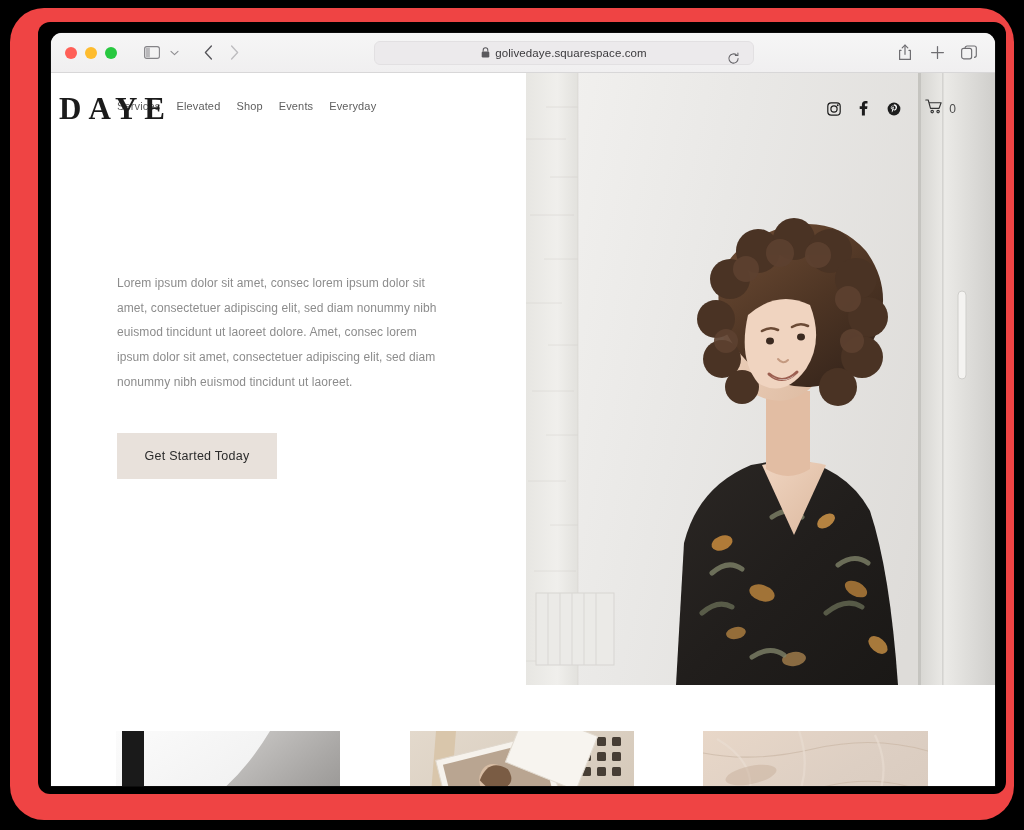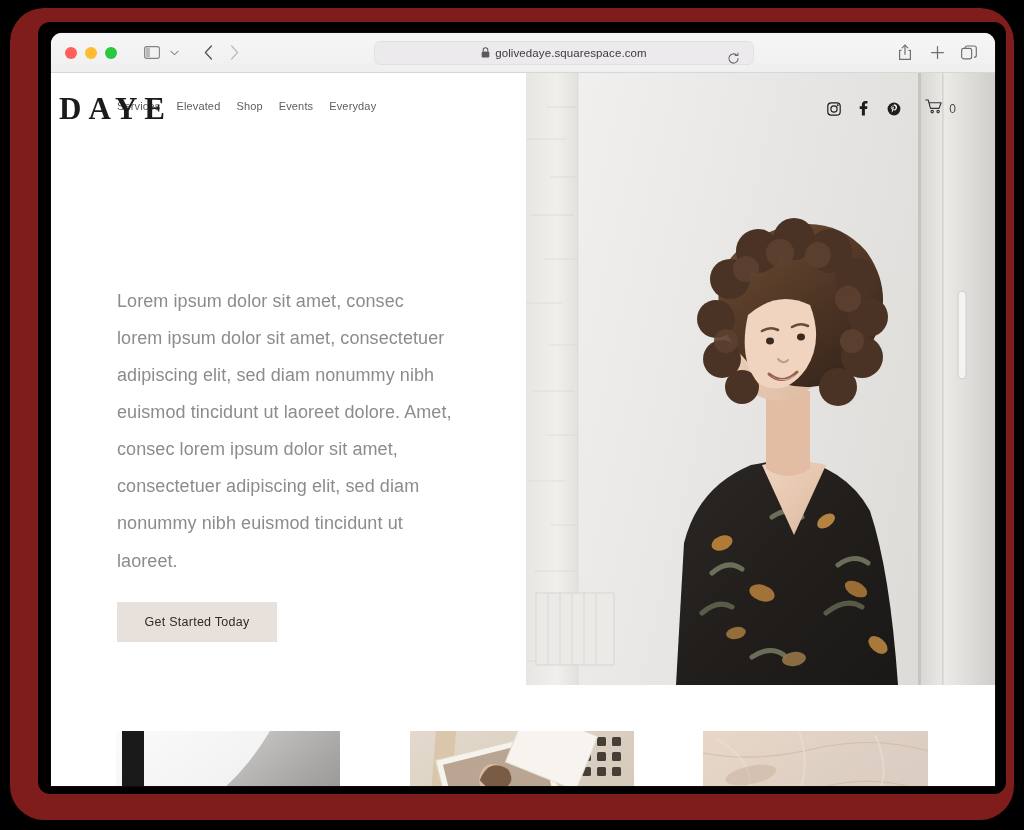--- a/index.html
+++ b/index.html
@@ -6,21 +6,21 @@
   html,body { width:1024px; height:830px; overflow:hidden; }
   body {
     background:#000;
     font-family:"Liberation Sans", sans-serif;
     -webkit-font-smoothing:antialiased;
   }
 
   
   #device-bezel{
     position:absolute; left:10px; top:8px; width:1004px; height:812px;
-    background:#7f1d1d; border-radius:34px;
+    background:#ef4444; border-radius:34px;
   }
   #bezel-inner{
     position:absolute; left:28px; top:14px; width:968px; height:772px;
     background:#000; border-radius:12px;
   }
 
   
   #browser-window{
     position:absolute; left:41px; top:25px; width:944px; height:753px;
     background:#fff; border-radius:11px 11px 0 0; overflow:hidden;
@@ -92,26 +92,26 @@
   #cart-link{ display:flex; align-items:center; gap:5px; margin-left:9px; color:#343434; }
   #cart-count{ font-size:12px; color:#4b4b4b; }
 
   
   #hero-copy{ position:absolute; left:66px; top:170px; width:330px; }
   #hero-heading{
     font-family:"Liberation Sans", sans-serif; font-weight:300;
     font-size:31px; line-height:1.185; color:#20201f; letter-spacing:.1px;
   }
   #hero-paragraph{
-    margin-top:40px; width:335px;
-    font-size:18px; line-height:2.06; color:#8c8c8c; letter-spacing:.08px;
+    margin-top:28px; width:335px;
+    font-size:12px; line-height:2.06; color:#8c8c8c; letter-spacing:.08px;
   }
   #cta-button{
-    margin-top:22px; display:inline-flex; align-items:center; justify-content:center;
-    width:160px; height:40px; background:#e8e1db; color:#2b2b2b;
+    margin-top:38px; display:inline-flex; align-items:center; justify-content:center;
+    width:160px; height:46px; background:#e8e1db; color:#2b2b2b;
     font-size:12.5px; letter-spacing:.25px;
   }
 
   
   #gallery-strip{ position:absolute; left:0; top:633px; width:100%; height:80px; }
   .gallery-item{ position:absolute; top:25px; height:150px; overflow:hidden; }
   #gallery-item-1{ left:65px; width:224px; }
   #gallery-item-2{ left:359px; width:224px; }
   #gallery-item-3{ left:652px; width:225px; }
   .gallery-svg{ display:block; width:100%; height:100%; }

